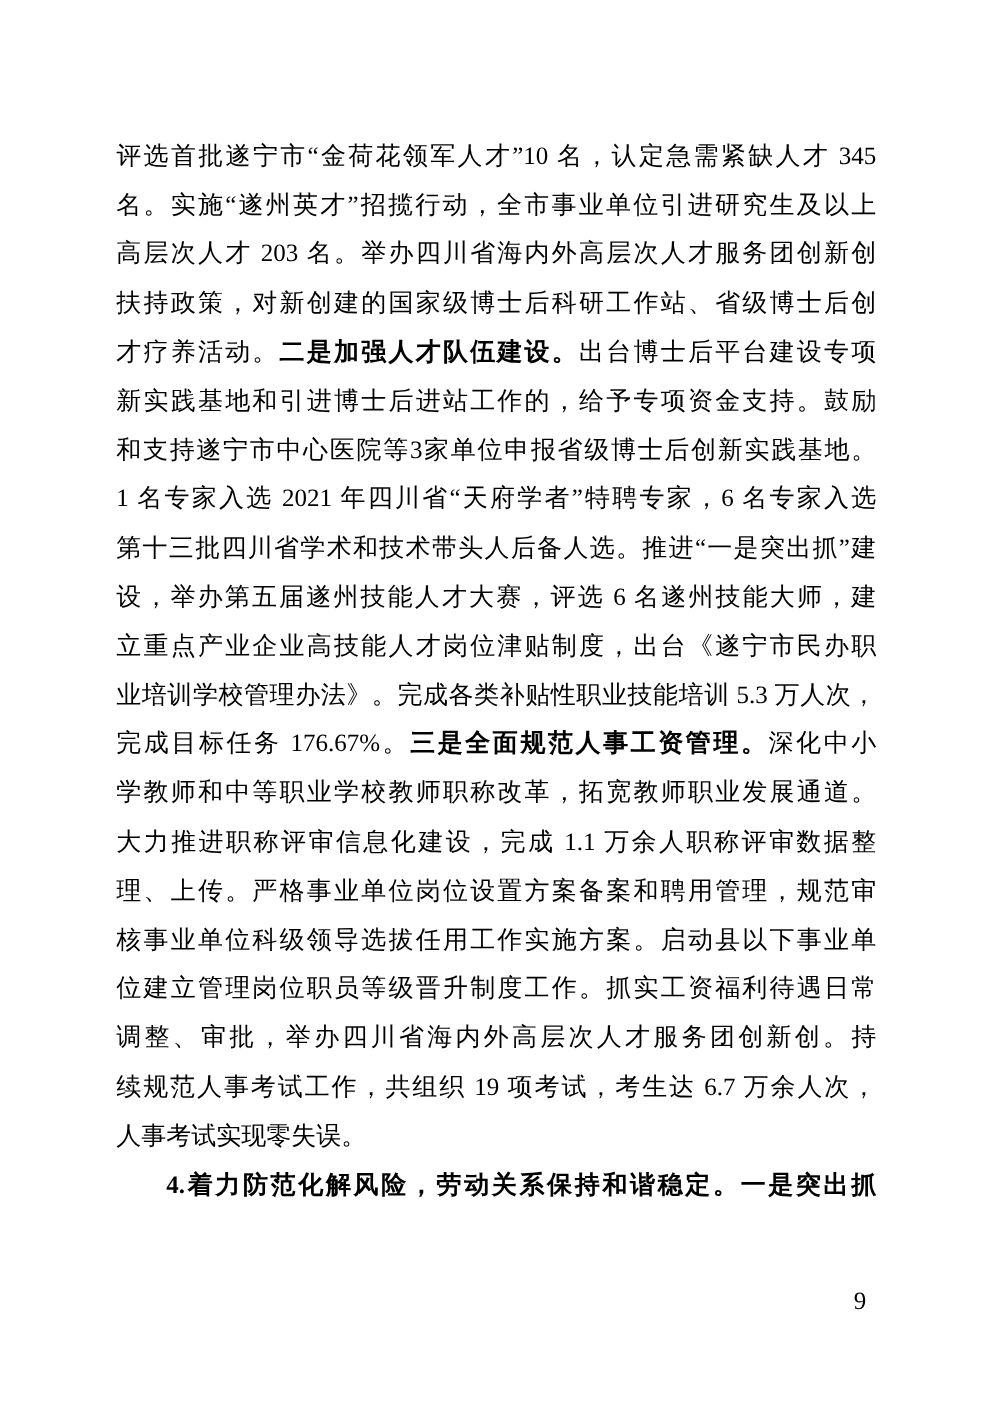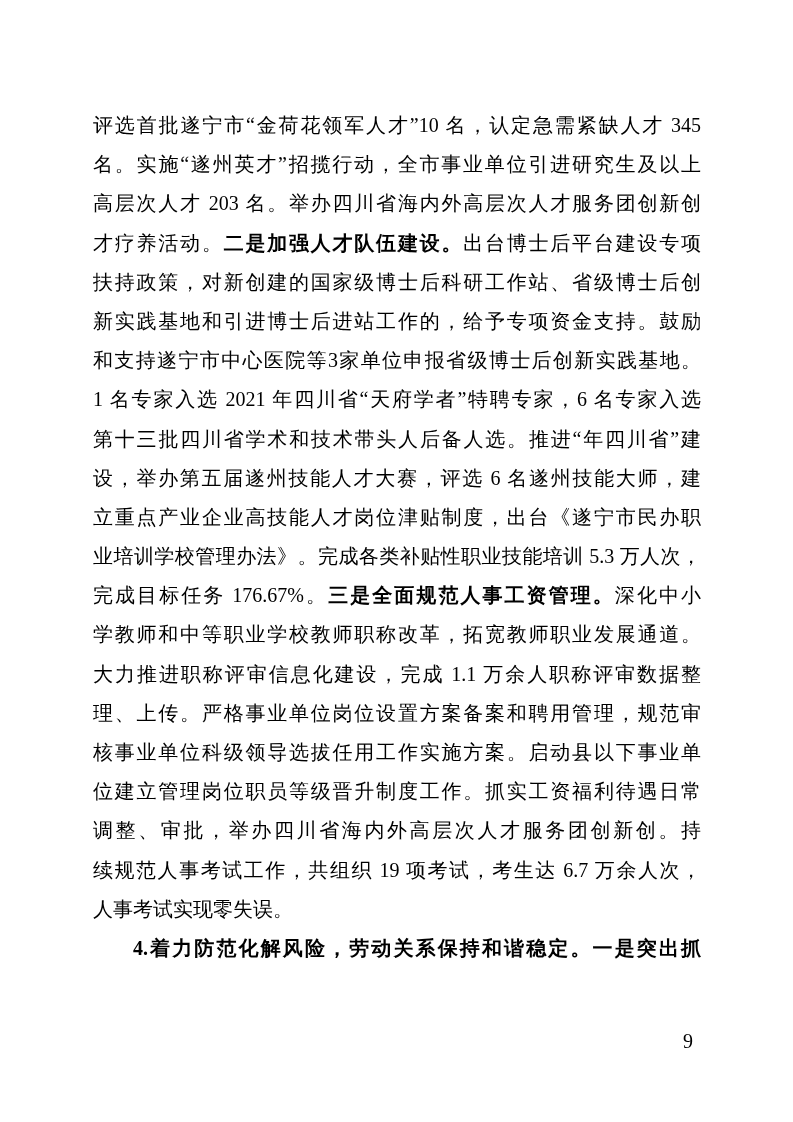--- a/index.html
+++ b/index.html
@@ -50,26 +50,26 @@
   }
 </style>
 </head>
 <body>
 
 <div class="page">
   <div class="doc-body">
       <div class="line"><span>评选首批遂宁市“金荷花领军人才”10 名，认定急需紧缺人才 345</span></div>
       <div class="line"><span>名。实施“遂州英才”招揽行动，全市事业单位引进研究生及以上</span></div>
       <div class="line"><span>高层次人才 203 名。举办四川省海内外高层次人才服务团创新创</span></div>
+      <div class="line"><span>扶持政策，对新创建的国家级博士后科研工作站、省级博士后创</span></div>
       <div class="line"><span>才疗养活动。</span><span class="bold">二是加强人才队伍建设。</span><span>出台博士后平台建设专项</span></div>
-      <div class="line"><span>扶持政策，对新创建的国家级博士后科研工作站、省级博士后创</span></div>
       <div class="line"><span>新实践基地和引进博士后进站工作的，给予专项资金支持。鼓励</span></div>
       <div class="line"><span>和支持遂宁市中心医院等3家单位申报省级博士后创新实践基地。</span></div>
       <div class="line"><span>1 名专家入选 2021 年四川省“天府学者”特聘专家，6 名专家入选</span></div>
-      <div class="line"><span>第十三批四川省学术和技术带头人后备人选。推进“年四川省”建</span></div>
+      <div class="line"><span>第十三批四川省学术和技术带头人后备人选。推进“一是突出抓”建</span></div>
       <div class="line"><span>设，举办第五届遂州技能人才大赛，评选 6 名遂州技能大师，建</span></div>
       <div class="line"><span>立重点产业企业高技能人才岗位津贴制度，出台《遂宁市民办职</span></div>
       <div class="line"><span>业培训学校管理办法》。完成各类补贴性职业技能培训 5.3 万人次，</span></div>
       <div class="line"><span>完成目标任务 176.67%。</span><span class="bold">三是全面规范人事工资管理。</span><span>深化中小</span></div>
       <div class="line"><span>学教师和中等职业学校教师职称改革，拓宽教师职业发展通道。</span></div>
       <div class="line"><span>大力推进职称评审信息化建设，完成 1.1 万余人职称评审数据整</span></div>
       <div class="line"><span>理、上传。严格事业单位岗位设置方案备案和聘用管理，规范审</span></div>
       <div class="line"><span>核事业单位科级领导选拔任用工作实施方案。启动县以下事业单</span></div>
       <div class="line"><span>位建立管理岗位职员等级晋升制度工作。抓实工资福利待遇日常</span></div>
       <div class="line"><span>调整、审批，举办四川省海内外高层次人才服务团创新创。持</span></div>

